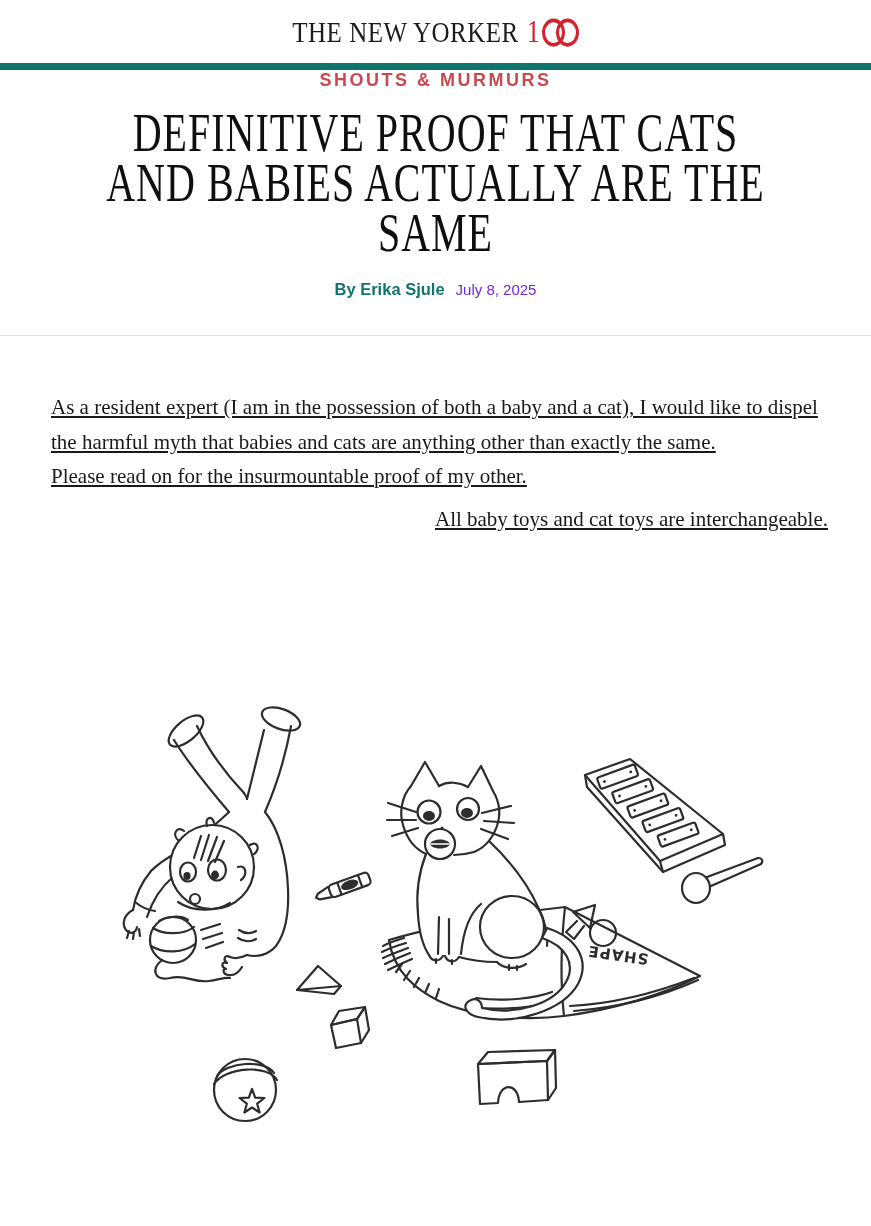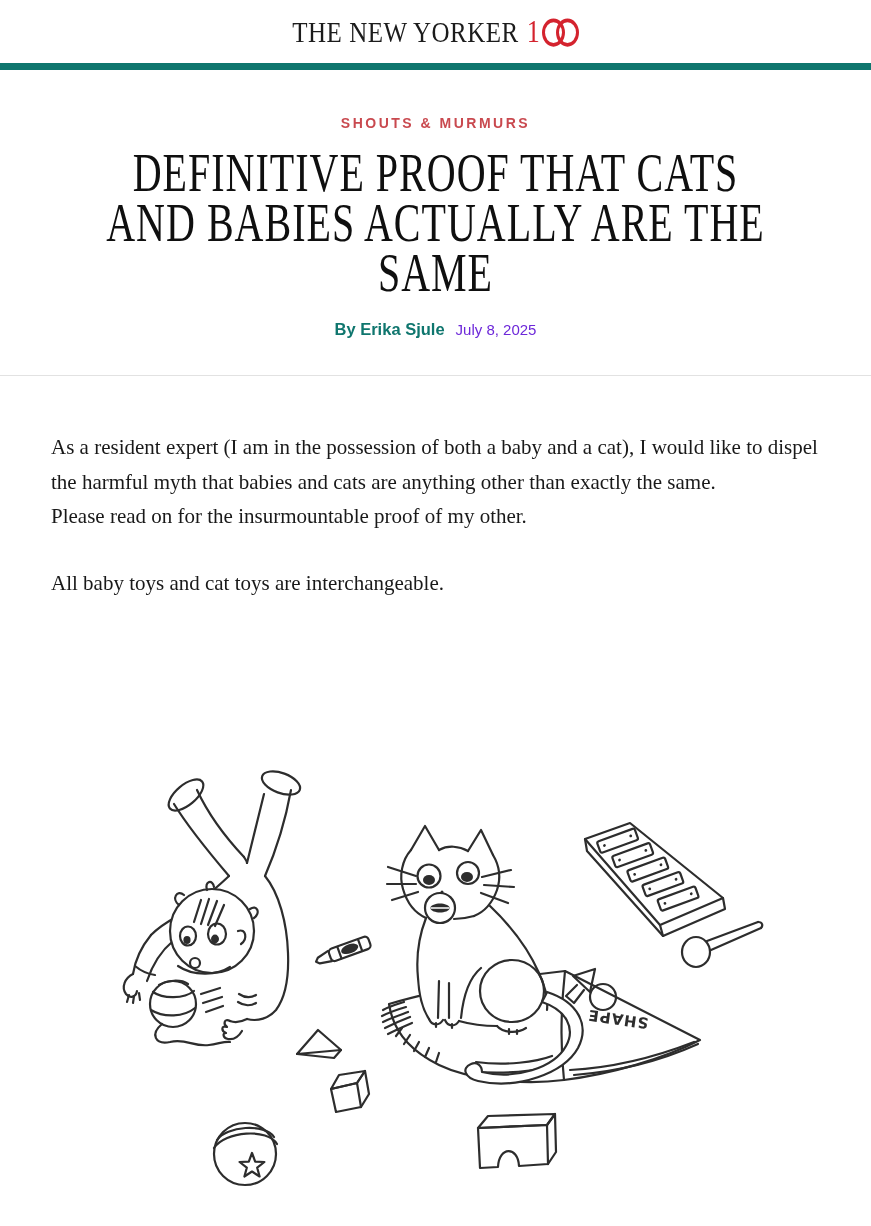--- a/index.html
+++ b/index.html
@@ -34,23 +34,22 @@
   }
   .logo-ring {
     width: 17px; height: 17px;
     border: 3px solid #d4232e; border-radius: 50%;
     margin-left: 2px;
   }
   .logo-ring + .logo-ring { margin-left: -9px; }
 
   
   .category {
-    margin-top: 45px;
     text-align: center;
-    font-size: 14px; font-weight: 700;
+    font-size: 18px; font-weight: 700;
     letter-spacing: 2.5px;
     color: #c9494f;
     cursor: pointer;
   }
   h1.article-title {
     margin: 17px auto 61px auto;
     max-width: 800px;
     text-align: center;
     font-family: "Liberation Serif", serif;
     font-weight: 400;
@@ -67,22 +66,22 @@
 
   .rule { border: none; border-top: 1px solid #e2e2e2; margin: 36px 0 0 0; }
 
   
   .article-body {
     margin: 54px 43px 0 51px;
     font-family: "Liberation Serif", serif;
     font-size: 21px; line-height: 34.5px;
     color: #191919;
   }
-  .article-body p { margin: 0; }
-  .article-body p.spaced { margin-top: 32px; }
+  .article-body p { margin: 0; text-decoration: underline; }
+  .article-body p.spaced { margin-top: 8px; text-align: right; }
 
   
   figure.illustration { margin: 158px 0 0 98px; padding: 0; }
   figure.illustration svg { display: block; }
 </style>
 </head>
 <body>
 
 <header class="site-header">
   <div class="logo">

